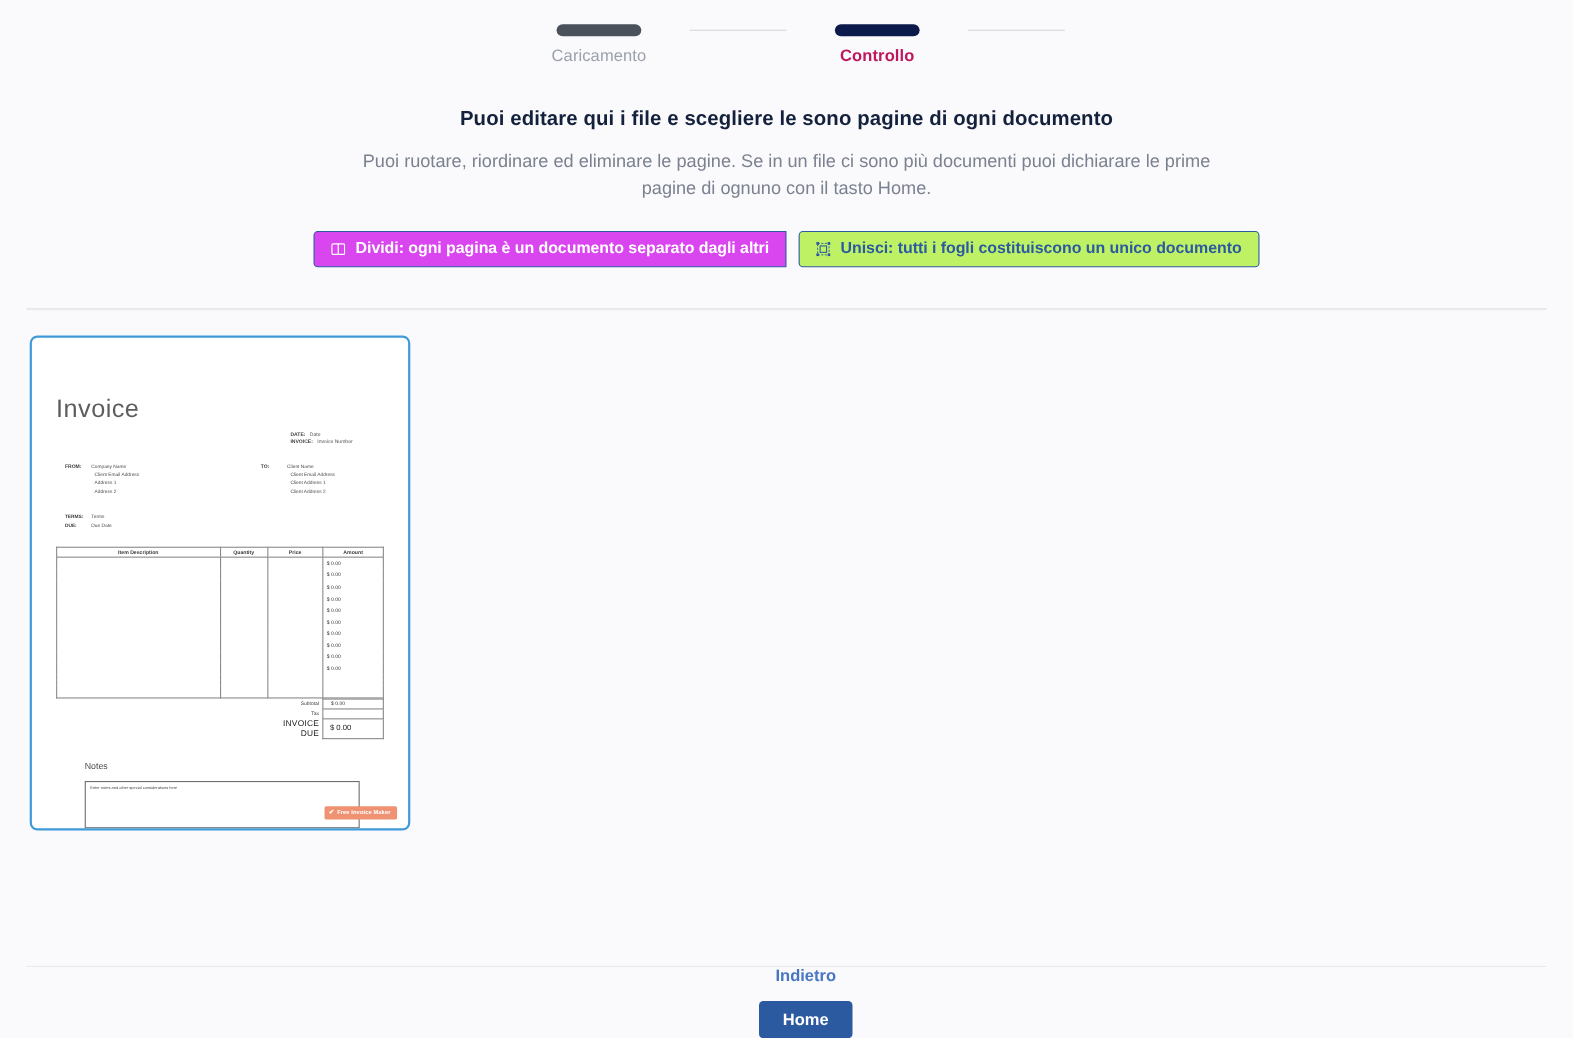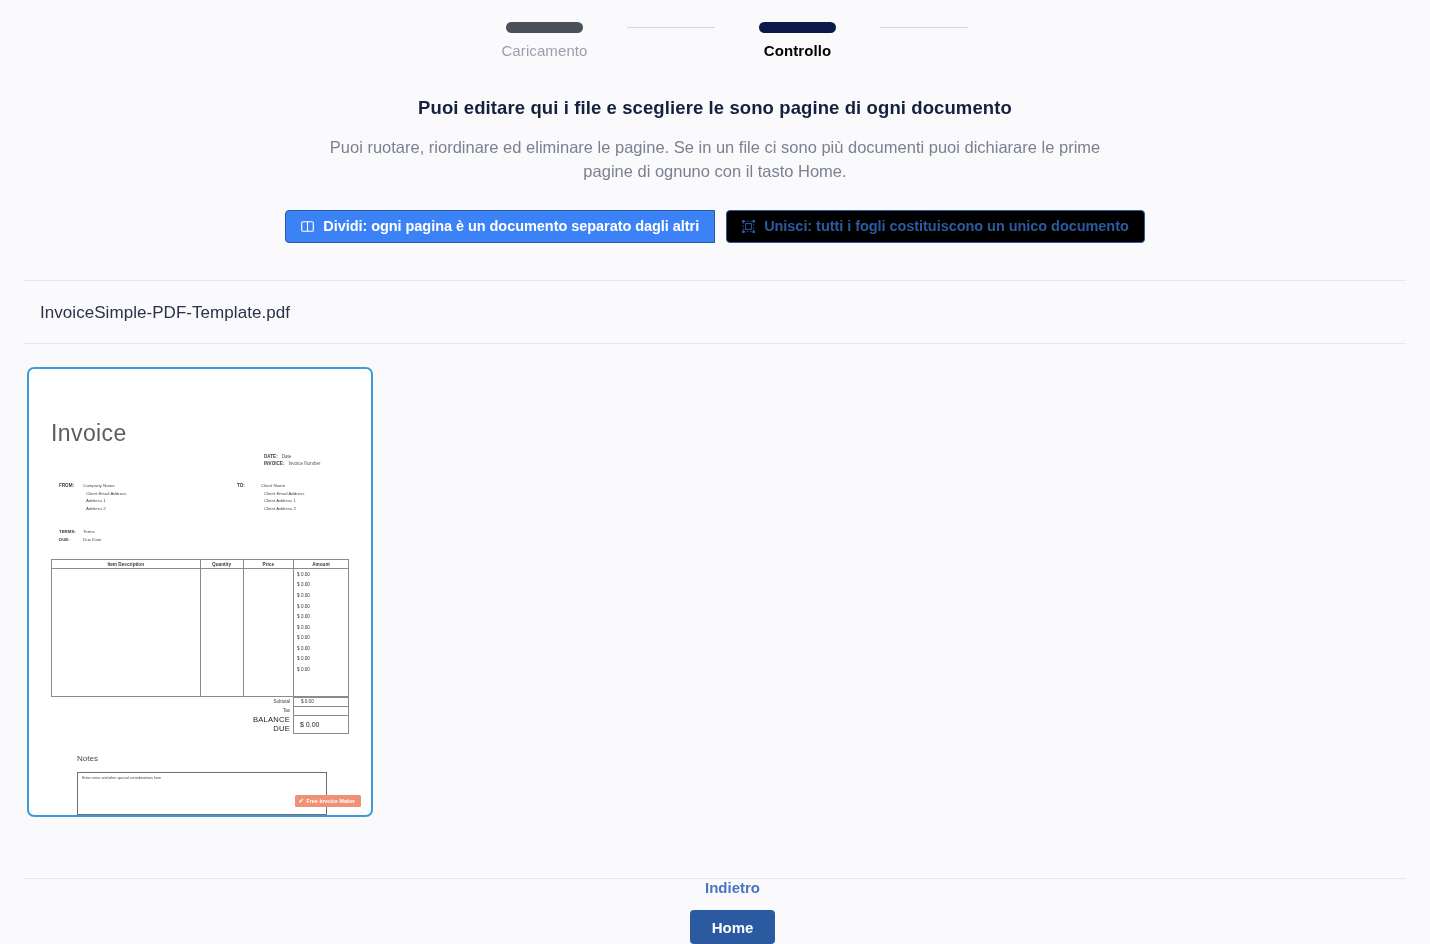--- a/index.html
+++ b/index.html
@@ -42,21 +42,21 @@
     background: #4b515a;
   }
   .step.active .step-pill { background: #0c1a4b; }
   .step-label {
     margin-top: 9px;
     font-size: 15px;
     color: #9aa0ac;
     letter-spacing: .1px;
   }
   .step.active .step-label {
-    color: #000000;
+    color: #be185d;
     font-weight: 700;
   }
   .step-connector {
     height: 1px;
     width: 88px;
     background: #d5d8de;
     margin-top: 5px;
   }
 
   
@@ -90,26 +90,26 @@
     height: 33px;
     padding: 0 15px;
     font-size: 14.5px;
     font-weight: 700;
     cursor: pointer;
     border: 1px solid #2c5aa0;
     white-space: nowrap;
     letter-spacing: -.05px;
   }
   .mode-btn.primary {
-    background: #3b82f6;
+    background: #d946ef;
     color: #ffffff;
     border-radius: 4px 0 0 4px;
   }
   .mode-btn.secondary {
-    background: #000000;
+    background: #bef264;
     color: #2c5aa0;
     border-radius: 0 4px 4px 0;
     border-left: none;
     margin-left: 11px;
     border-left: 1px solid #2c5aa0;
     border-radius: 4px;
   }
   .ico { display: inline-block; line-height: 0; }
 
   
@@ -377,21 +377,20 @@
           <rect x="12.8" y="0" width="3.2" height="3.2" fill="#2c5aa0"></rect>
           <rect x="0" y="12.8" width="3.2" height="3.2" fill="#2c5aa0"></rect>
           <rect x="12.8" y="12.8" width="3.2" height="3.2" fill="#2c5aa0"></rect>
         </svg>
       </span>
       <span>Unisci: tutti i fogli costituiscono un unico documento</span>
     </button>
   </div>
 
   <div style="margin-top:37px;" class="divider"></div>
-  <div class="file-name">InvoiceSimple-PDF-Template.pdf</div>
   <div class="divider"></div>
 
   <div class="thumb-area">
     <div class="thumb">
       <div class="sheet">
 
         <div class="inv-title">Invoice</div>
 
         <div class="inv-meta">
           <div>
@@ -541,21 +540,21 @@
           </tr>
           <tr>
             <td></td>
                 <td></td>
             <td class="lbl">Tax</td>
             <td class="box"></td>
           </tr>
           <tr class="balance">
             <td></td>
                 <td></td>
-            <td class="lbl">BALANCE DUE</td>
+            <td class="lbl">INVOICE DUE</td>
             <td class="box">$ 0.00</td>
           </tr>
         </tbody>
           </table>
 
         <div class="notes-title">Notes</div>
         <div class="notes-box">
           <div class="notes-ph">Enter notes and other special considerations here</div>
         </div>
 

